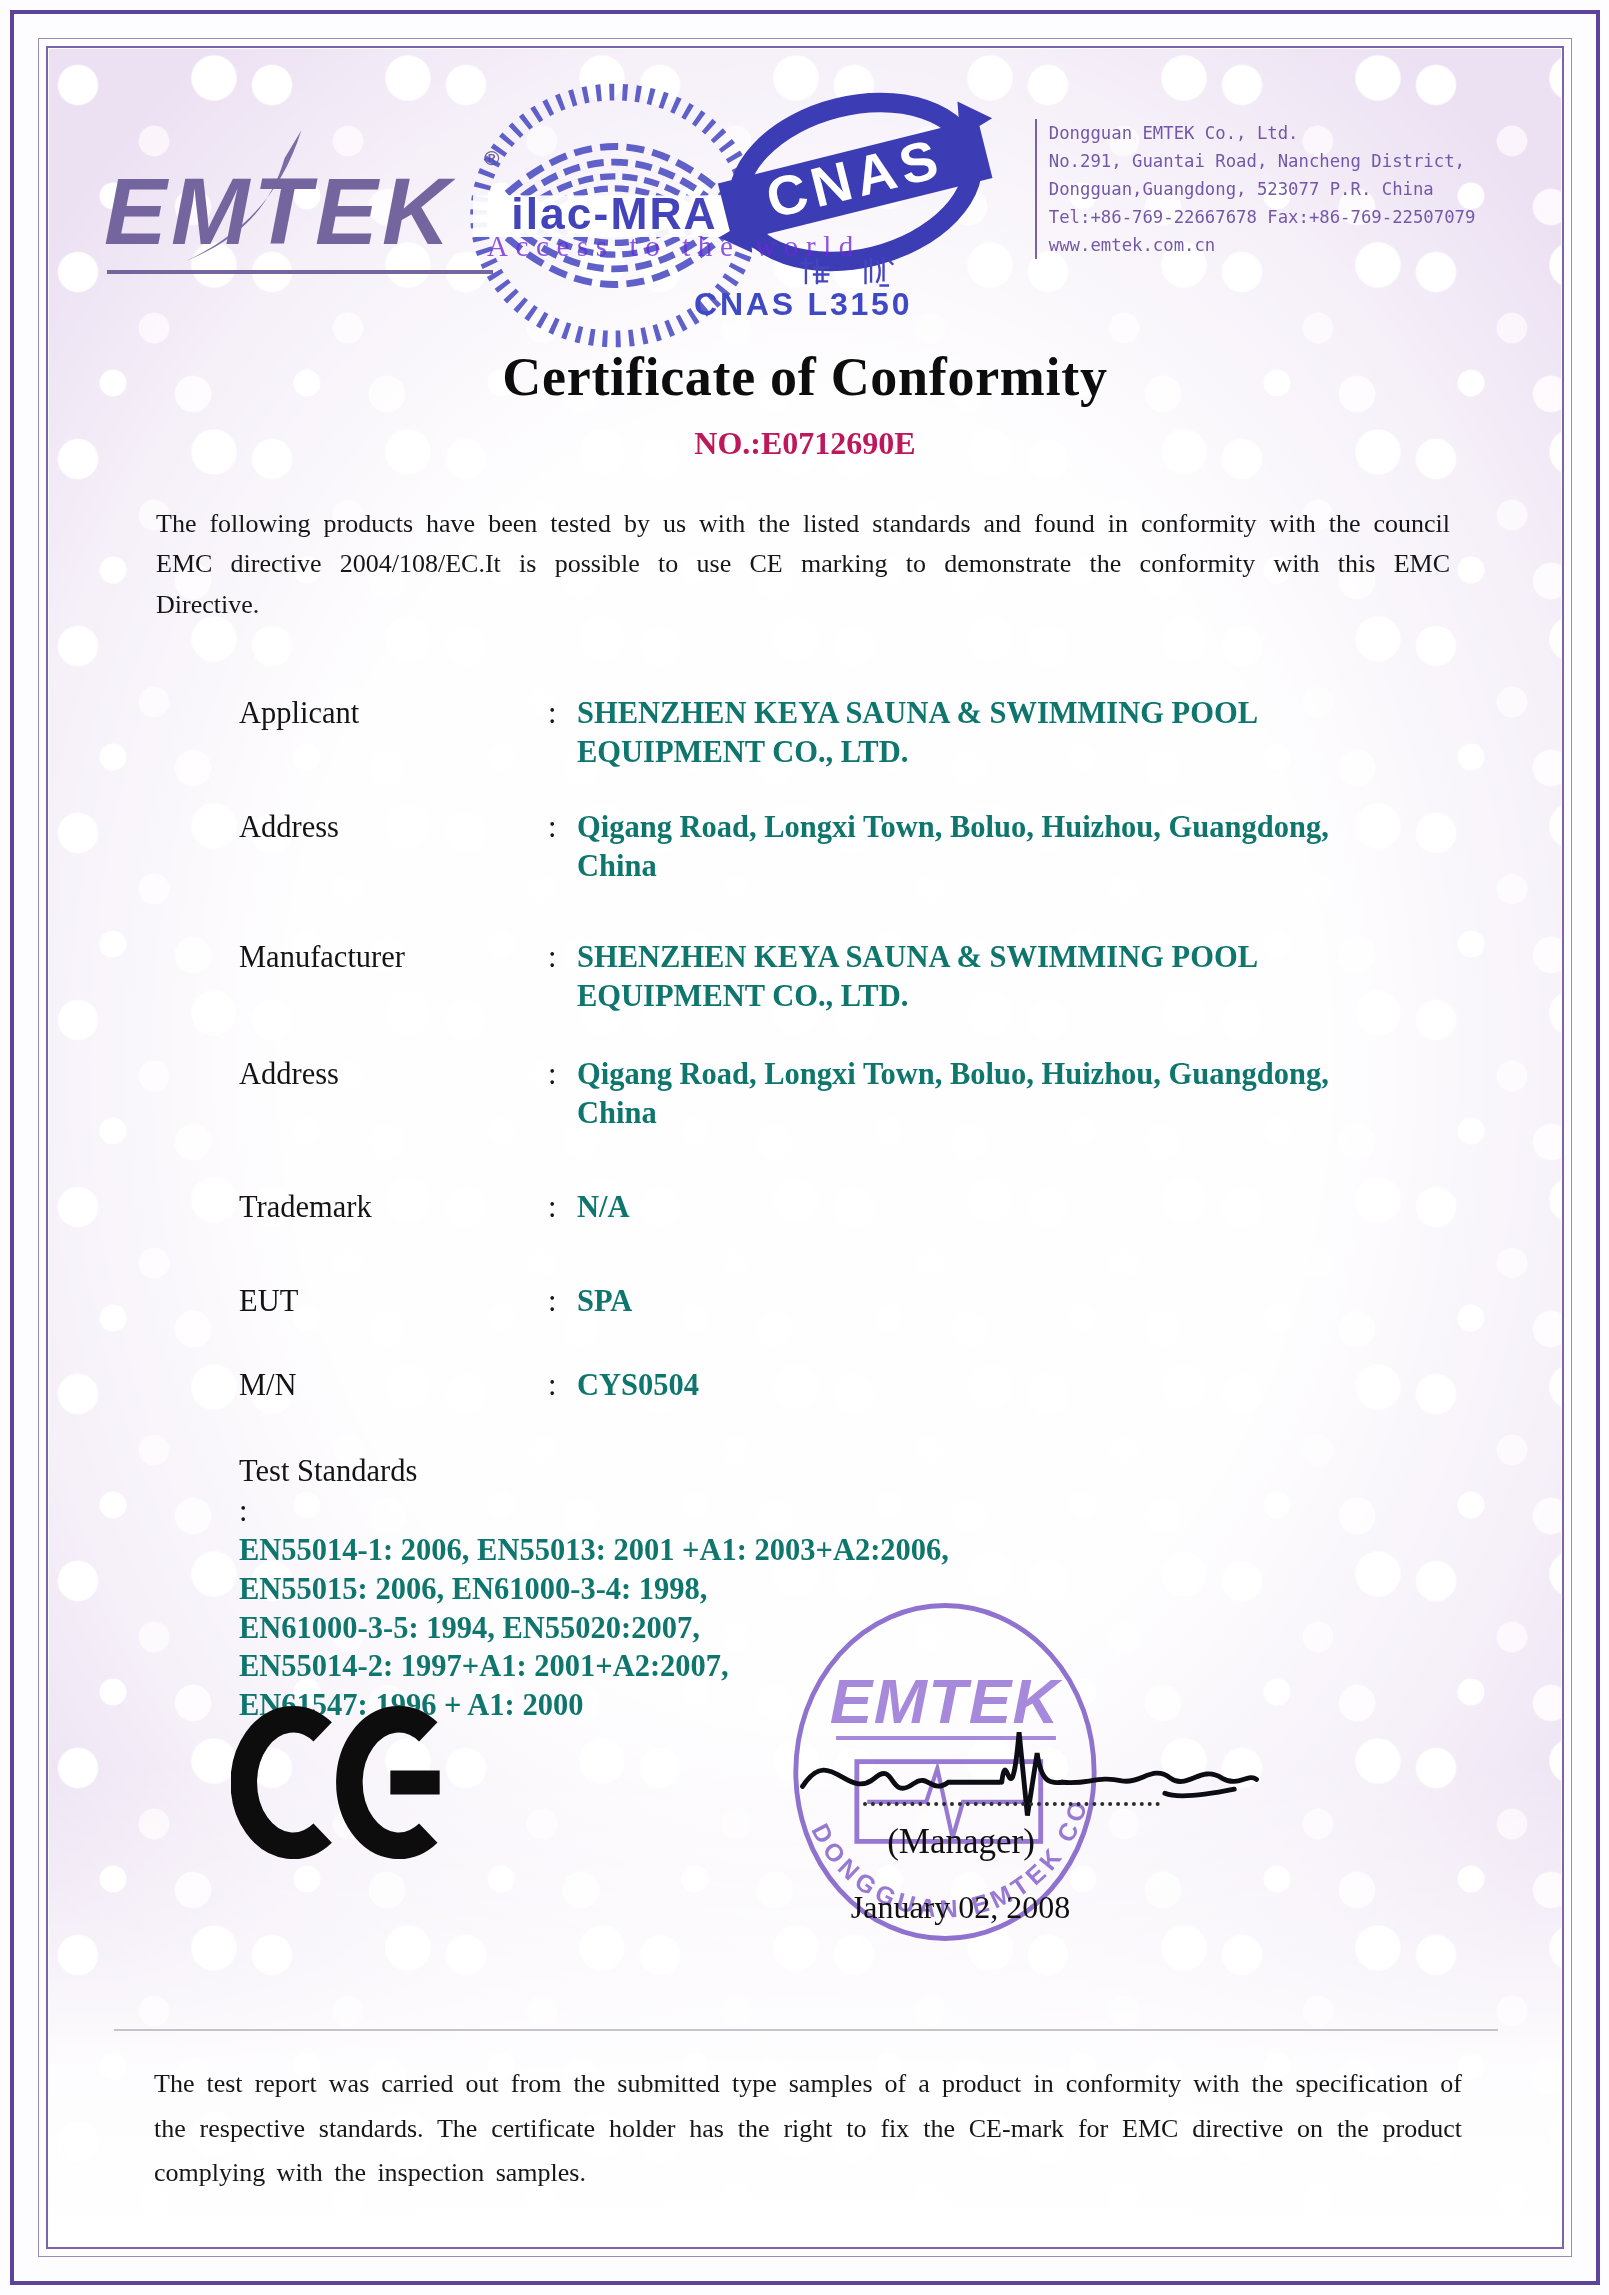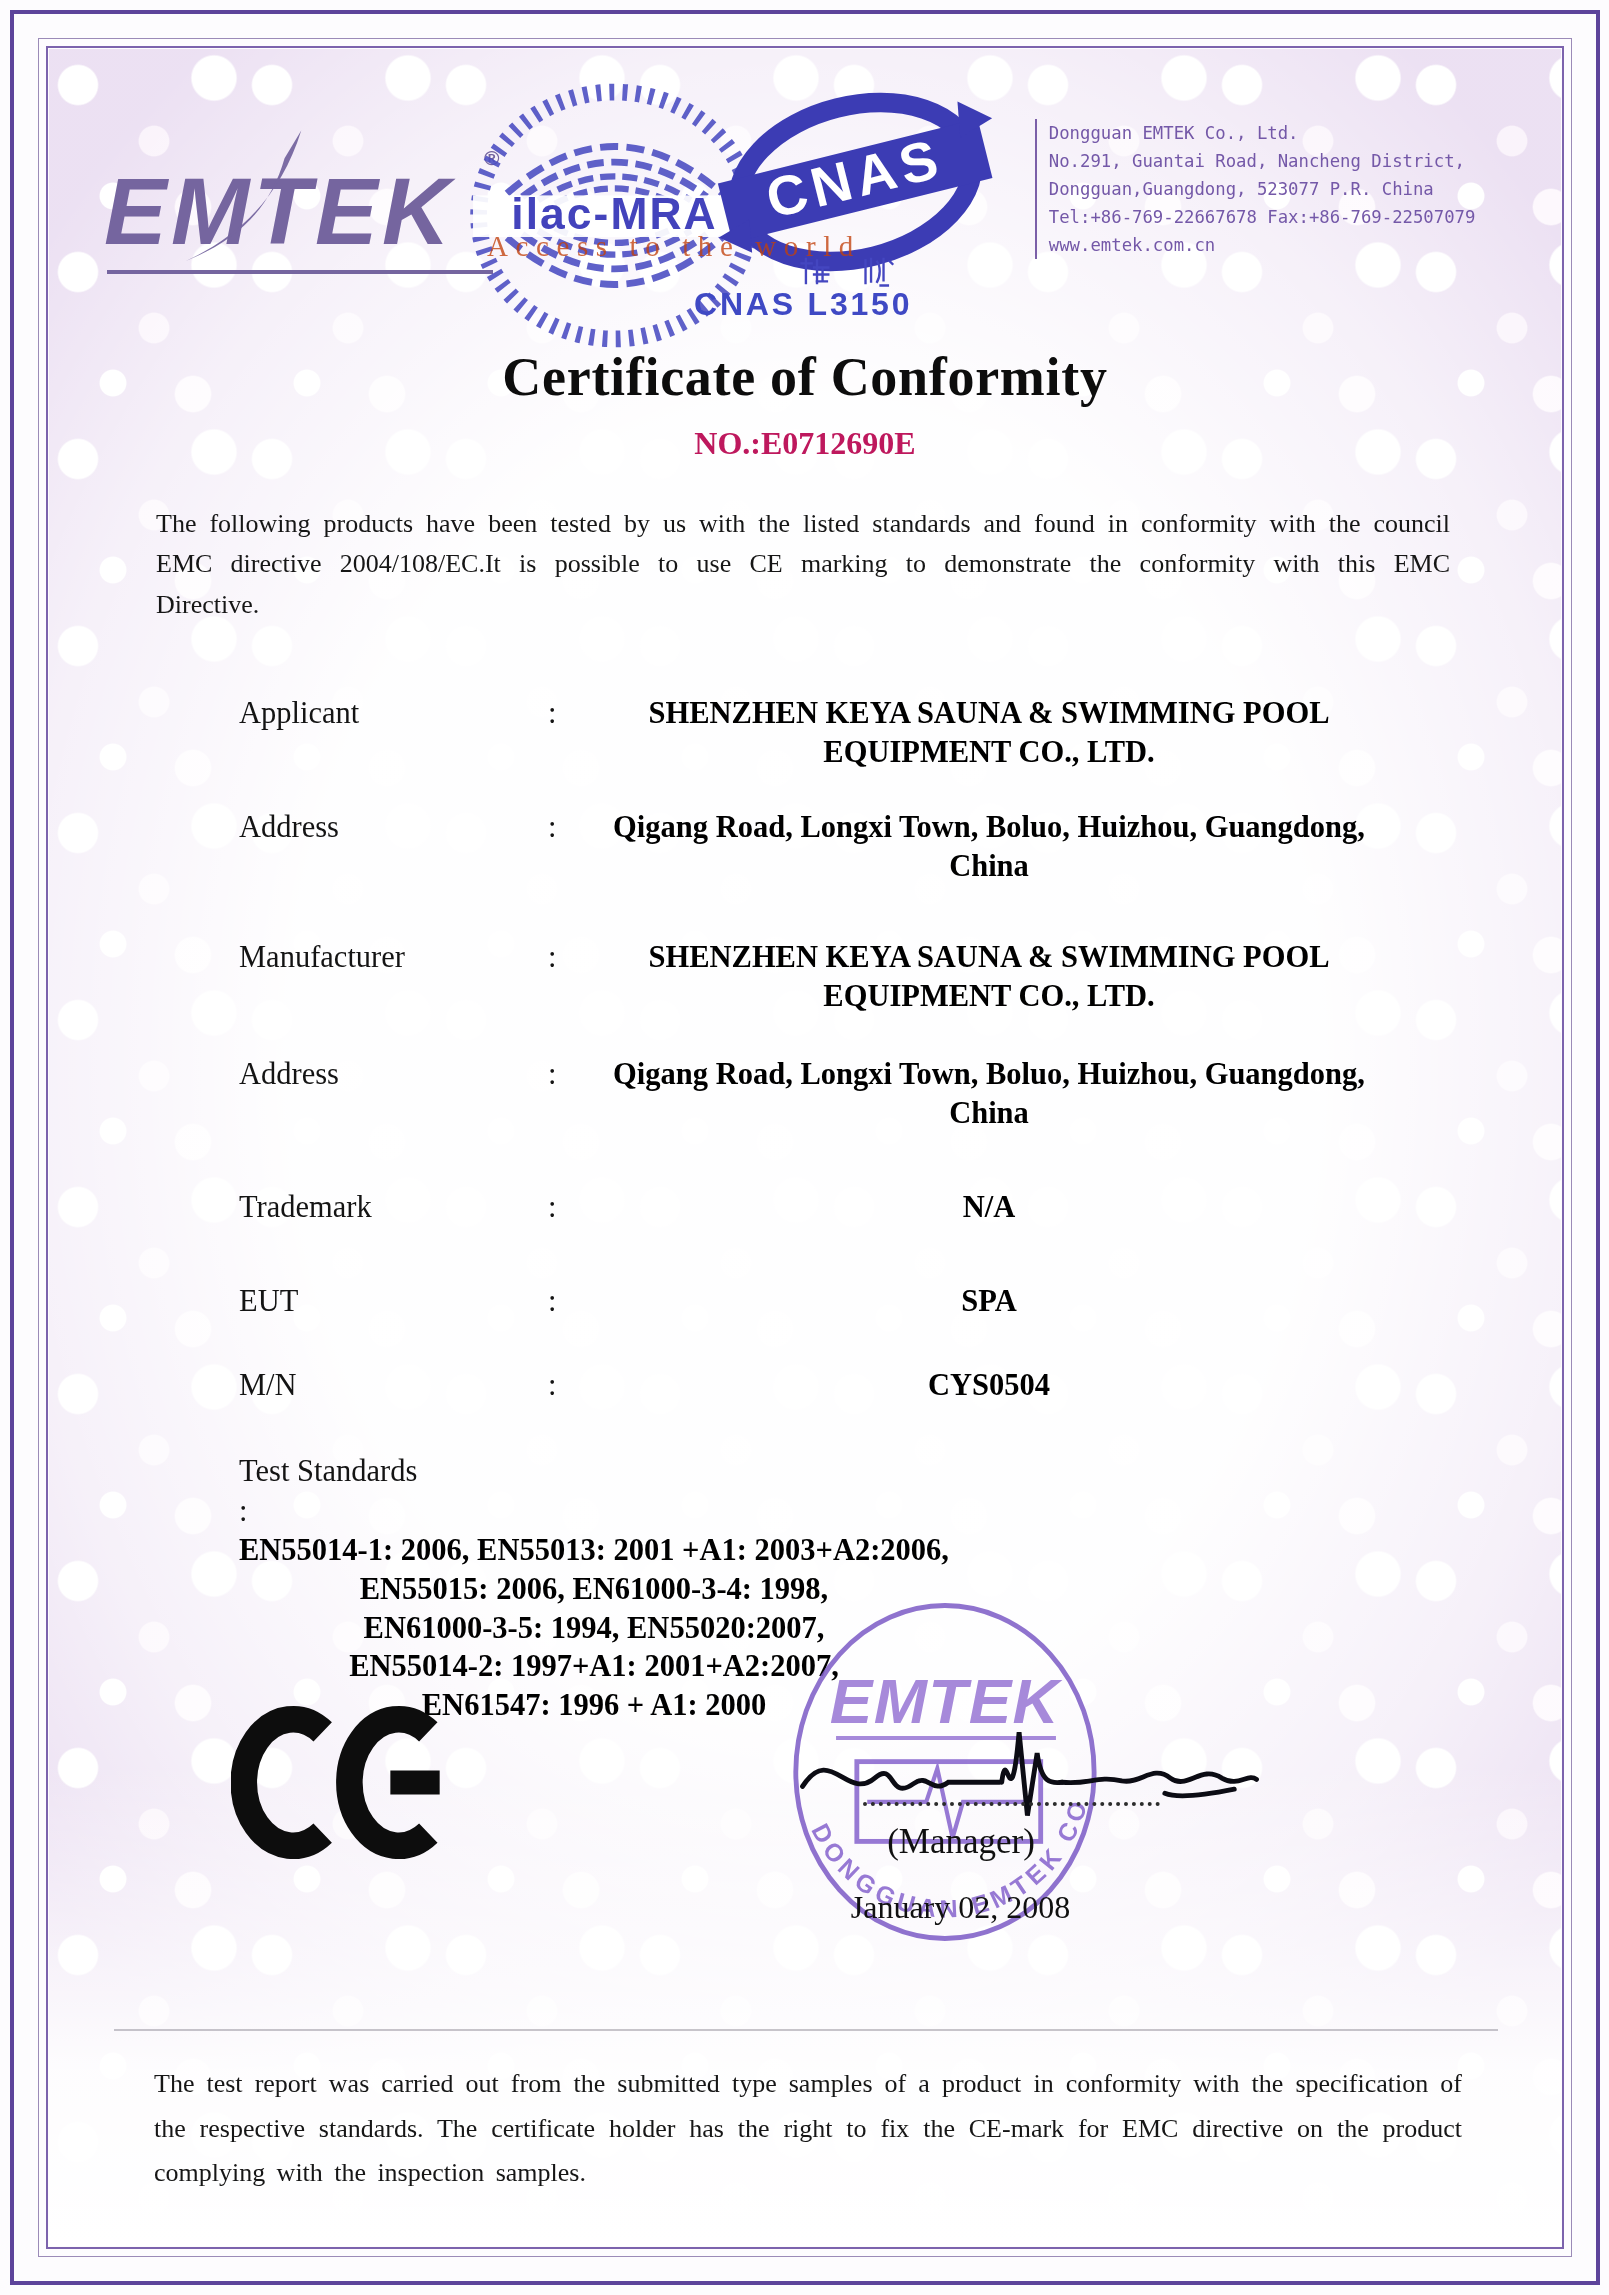--- a/index.html
+++ b/index.html
@@ -20,21 +20,21 @@
   .bg-fade{position:absolute;inset:49px;background:
       linear-gradient(180deg,rgba(255,255,255,0) 78%,rgba(255,255,255,.92) 92%,#fff 100%),
       radial-gradient(ellipse 66% 58% at 50% 46%,rgba(255,255,255,.97) 52%,rgba(255,255,255,.55) 80%,rgba(255,255,255,.05) 100%);}
   
   .emtek-logo{position:absolute;left:104px;top:165px;width:416px;height:139px;color:#75659f;}
   .emtek-word{font:italic bold 94px/1 "Liberation Sans",sans-serif;letter-spacing:4.2px;}
   .emtek-underline{position:absolute;left:2.8px;top:105px;width:386px;height:3.5px;background:#75659f;}
   .emtek-reg{position:absolute;left:380px;top:-19.4px;font:bold 21px "Liberation Sans",sans-serif;}
   .emtek-swoosh{position:absolute;left:61px;top:-36px;}
   .emtek-tagline{position:absolute;left:487px;top:230px;width:500px;
-      font:29px "Liberation Serif",serif;letter-spacing:7.6px;color:#c2410c;opacity:.78;z-index:5;}
+      font:29px "Liberation Serif",serif;letter-spacing:7.6px;color:#6d28d9;opacity:.78;z-index:5;}
   .ilac-stamp{position:absolute;left:455px;top:80px;z-index:2;}
   .cnas-logo{position:absolute;left:713px;top:78px;z-index:3;}
   .cnas-cn{position:absolute;left:799px;top:255px;z-index:3;}
   .cnas-code{position:absolute;left:694px;top:286px;width:257px;text-align:left;z-index:3;
       font:bold 32px "Liberation Sans",sans-serif;letter-spacing:2.8px;color:#3f49c4;}
   .issuer{position:absolute;left:1035px;top:119px;width:472px;border-left:2.1px solid #7b5fa8;
       padding-left:11.8px;color:#7458a8;font:17.3px/1.62 "DejaVu Sans Mono",monospace;}
   
   .doc-title{position:absolute;left:0;right:0;top:346px;text-align:center;
       font:bold 54px "Liberation Serif",serif;color:#0d0d0d;letter-spacing:0.7px;}
@@ -53,21 +53,21 @@
   .fields > div:nth-of-type(1){top:0;}
   .fields > div:nth-of-type(2){top:114px;}
   .fields > div:nth-of-type(3){top:244px;}
   .fields > div:nth-of-type(4){top:361px;}
   .fields > div:nth-of-type(5){top:494px;}
   .fields > div:nth-of-type(6){top:588px;}
   .fields > div:nth-of-type(7){top:672px;}
   .fields > div:nth-of-type(8){top:758px;flex-direction:column;}
   .flabel{width:309px;flex:none;font:30.5px/1.3 "Liberation Serif",serif;color:#141414;}
   .fcolon{width:29px;flex:none;font:30.5px/1.3 "Liberation Serif",serif;color:#141414;}
-  .fvalue{flex:1;font:bold 30.5px/1.27 "Liberation Serif",serif;color:#000000;white-space:pre-line;text-align:center;}
+  .fvalue{flex:1;font:bold 30.5px/1.27 "Liberation Serif",serif;color:#0f766e;white-space:pre-line;}
   
   .ce-mark{position:absolute;left:231px;top:1699px;}
   .stamp{position:absolute;left:784px;top:1595px;opacity:.88;}
   .signature{position:absolute;left:790px;top:1717px;z-index:6;}
   .dotted-line{position:absolute;left:863px;top:1802px;width:297px;border-top:4.2px dotted #2c2c2c;z-index:7;}
   .manager{position:absolute;left:836px;top:1822px;width:250px;text-align:center;z-index:7;
       font:35px "Liberation Serif",serif;color:#101010;}
   .sign-date{position:absolute;left:808px;top:1889px;width:305px;text-align:center;
       font:32px "Liberation Serif",serif;color:#101010;}
 </style>

